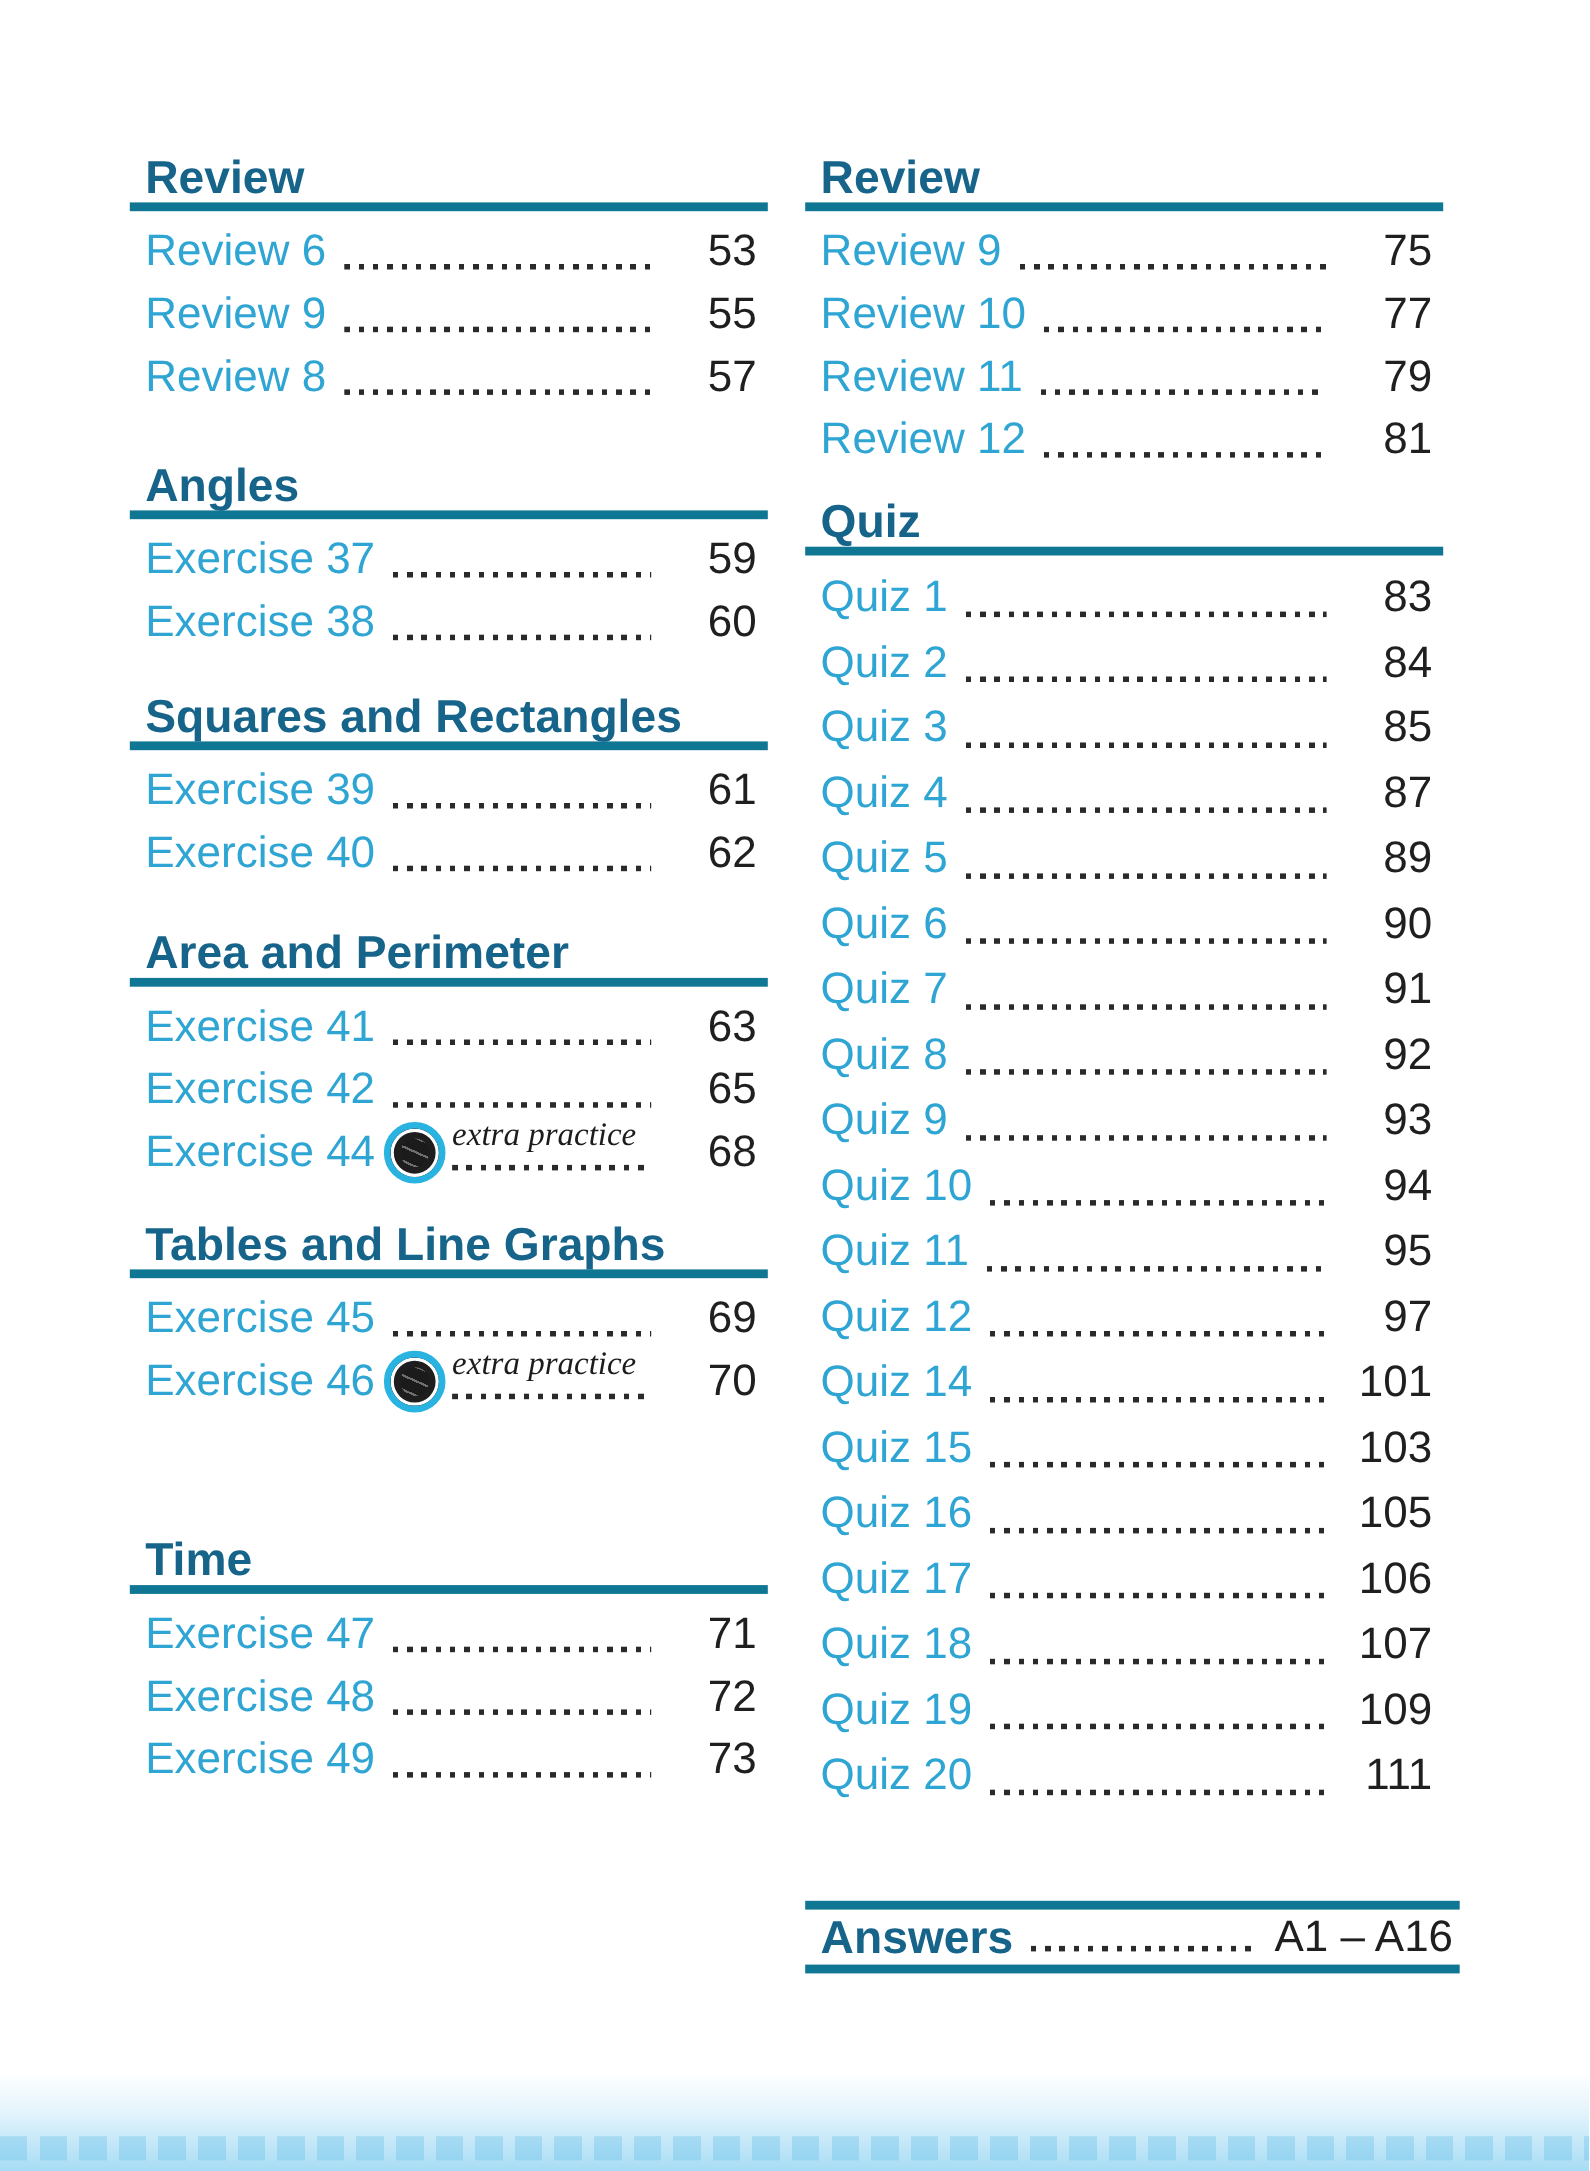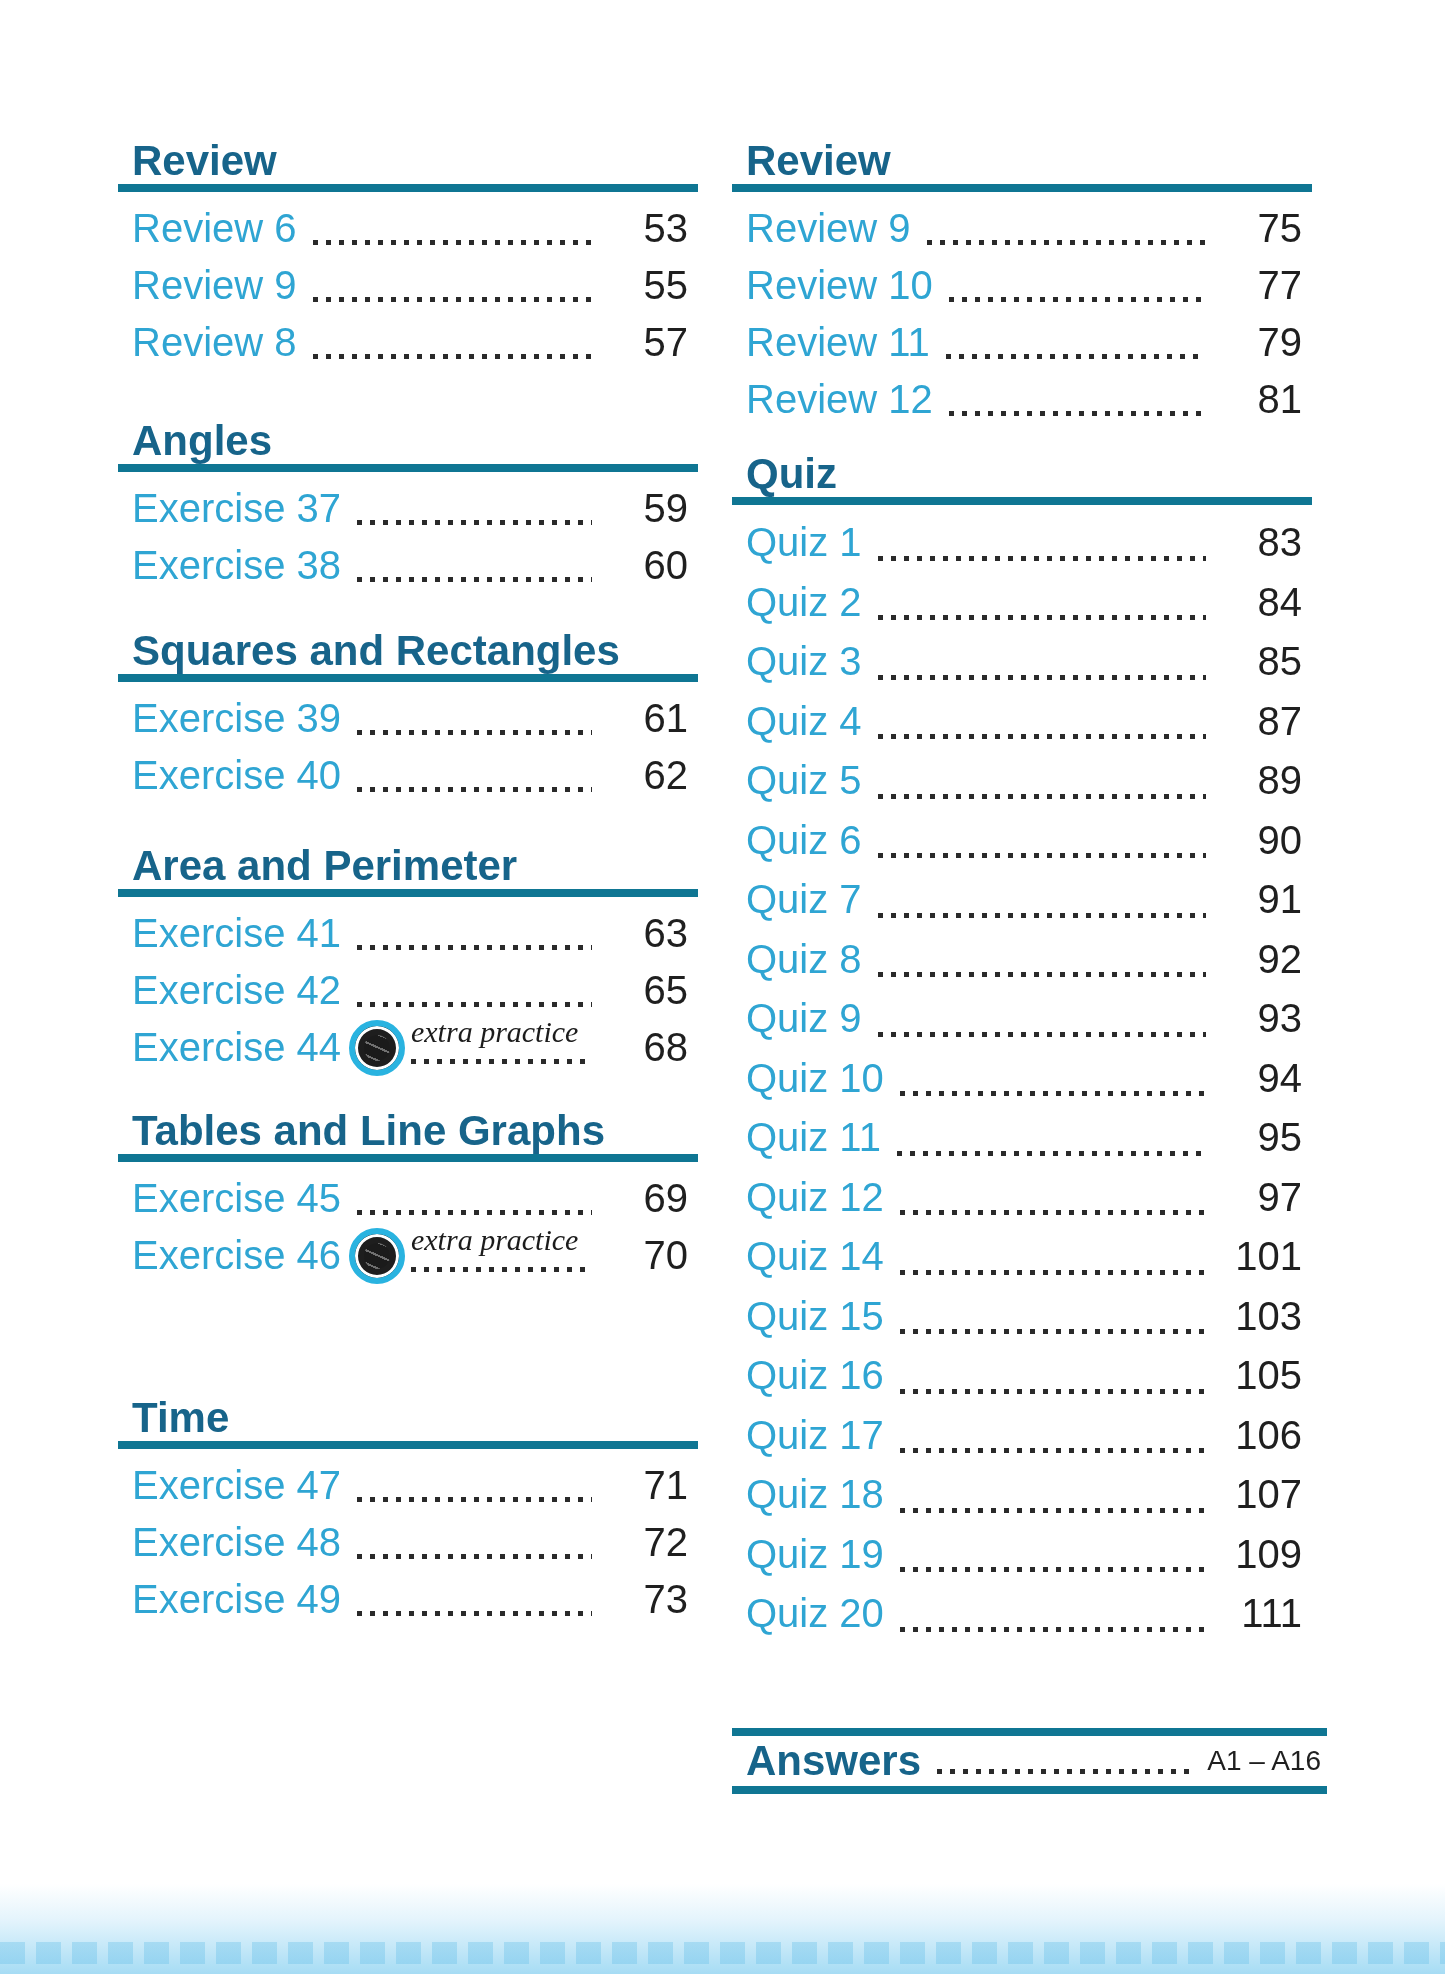--- a/index.html
+++ b/index.html
@@ -100,21 +100,21 @@
   .answers-label{
     font-size:42px;font-weight:bold;color:var(--header);white-space:nowrap;flex:none;
   }
   .answers .leader{
     position:static;flex:1;height:5px;
     align-self:flex-end;
     margin:0 14px 12px 16px;
     background:repeating-linear-gradient(90deg,var(--dots) 0 5px,transparent 5px 13px);
   }
   .answers-page{
-    font-size:28px;color:var(--pgcol);white-space:nowrap;flex:none;padding-right:6px;
+    font-size:40px;color:var(--pgcol);white-space:nowrap;flex:none;padding-right:6px;
   }
   
   .bottom-fade{
     position:absolute;left:0;right:0;bottom:0;height:90px;
     background:linear-gradient(180deg, rgba(255,255,255,0) 0%, #e4f4fc 40%, #a6dcf4 100%);
   }
   .bottom-fade::after{
     content:"";
     position:absolute;left:0;right:0;bottom:10px;height:22px;
     background:repeating-linear-gradient(90deg, rgba(99,190,232,.35) 0 25px, rgba(255,255,255,0) 25px 36px);

